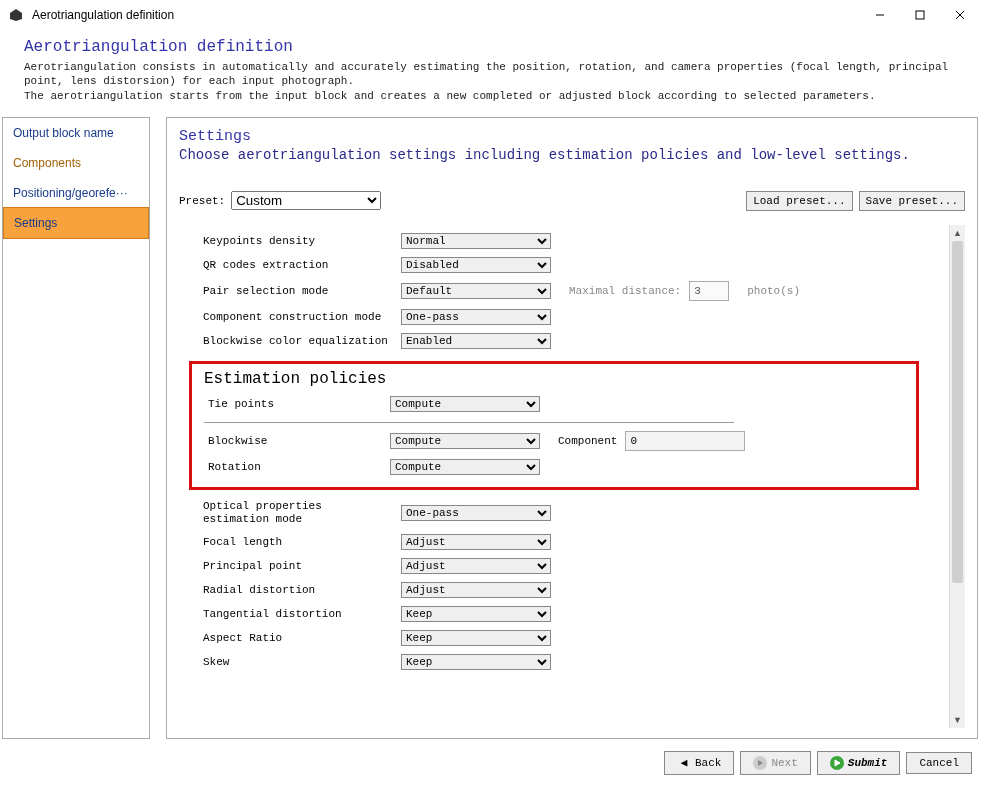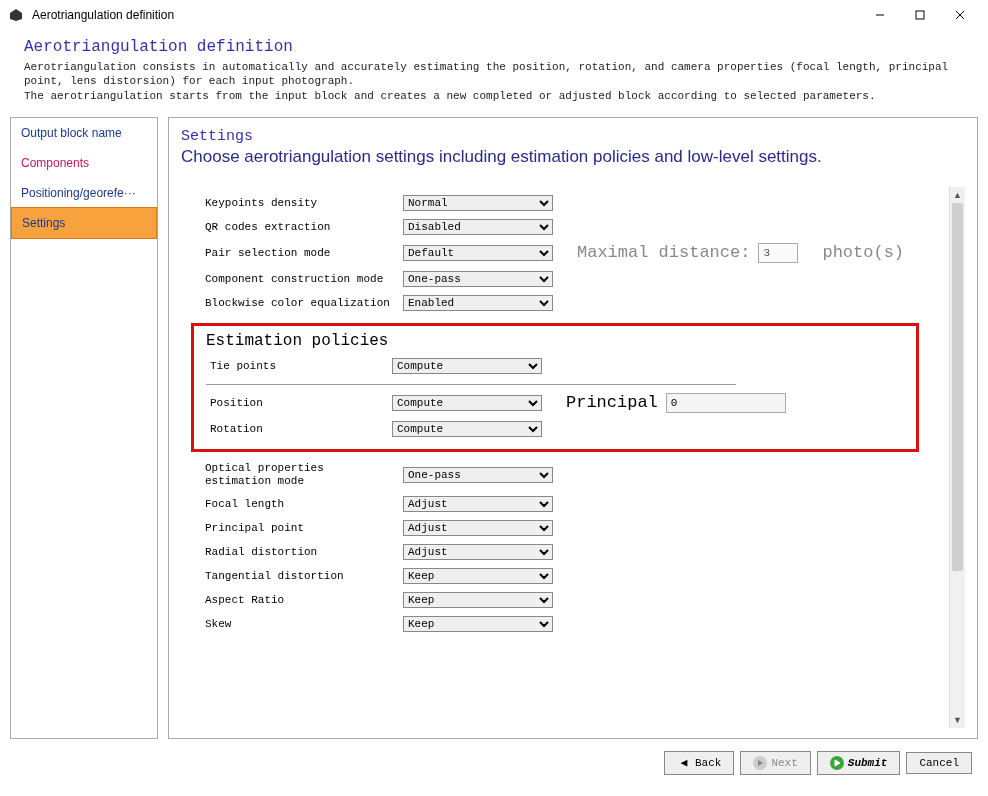--- a/index.html
+++ b/index.html
@@ -50,39 +50,39 @@
   margin-bottom: 4px;
 }
 .header-section p {
   font-family: "Courier New", monospace;
   font-size: 11px;
   color: #222;
   line-height: 1.3;
 }
 .main-area {
   display: flex;
-  padding: 8px 10px 0 10px;
-  gap: 10px;
+  padding: 8px 10px 0 2px;
+  gap: 16px;
   height: 630px;
 }
 .sidebar {
   width: 148px;
   border: 1px solid #aaa;
   background: #fff;
 }
 .sidebar-item {
   padding: 8px 10px;
   font-size: 12px;
   color: #1a3a8a;
   cursor: default;
   white-space: nowrap;
   overflow: hidden;
   text-overflow: ellipsis;
 }
-.sidebar-item.disabled { color: #be185d; }
+.sidebar-item.disabled { color: #a16207; }
 .sidebar-item.active {
   background: #f7a23c;
   color: #1a3a8a;
   border: 1px solid #d87a1a;
   margin: -1px 0;
 }
 .content-panel {
   flex: 1;
   border: 1px solid #aaa;
   padding: 10px 12px;
@@ -91,24 +91,24 @@
   overflow: hidden;
 }
 .content-panel h2 {
   font-family: "Courier New", monospace;
   font-size: 15px;
   font-weight: normal;
   color: #3333aa;
   margin-bottom: 2px;
 }
 .content-panel .subtitle {
-  font-family: Liberation Sans, sans-serif;
-  font-size: 17px;
+  font-family: Liberation Mono, monospace;
+  font-size: 14px;
   color: #2a2a8a;
-  margin-bottom: 20px;
+  margin-bottom: 28px;
 }
 .preset-row {
   display: flex;
   align-items: center;
   gap: 6px;
   margin-bottom: 14px;
 }
 .preset-row .label {
   font-family: "Courier New", monospace;
   font-size: 11px;
@@ -176,23 +176,23 @@
 .form-row select {
   width: 150px;
   font-family: "Courier New", monospace;
   font-size: 11px;
   height: 16px;
   border:1px solid #888;
   background:#efefef;
 }
 .form-row .extra-label {
   font-family: "Courier New", monospace;
-  font-size: 17px;
+  font-size: 11px;
   color: #888;
-  margin-left: 16px;
+  margin-left: 10px;
 }
 .form-row input[type=text], .form-row input[type=number] {
   font-family: "Courier New", monospace;
   font-size: 11px;
   height: 20px;
   border:1px solid #aaa;
   padding:0 4px;
 }
 .spinner {
   width:40px;
@@ -283,20 +283,27 @@
     <div class="sidebar-item">Output block name</div>
     <div class="sidebar-item disabled">Components</div>
     <div class="sidebar-item">Positioning/georefe···</div>
     <div class="sidebar-item active">Settings</div>
   </div>
 
   <div class="content-panel">
     <h2>Settings</h2>
     <div class="subtitle">Choose aerotriangulation settings including estimation policies and low-level settings.</div>
 
+    <div class="preset-row">
+      <span class="label">Preset:</span>
+      <select><option>Custom</option></select>
+      <span class="spacer"></span>
+      <button class="btn-preset">Load preset...</button>
+      <button class="btn-preset">Save preset...</button>
+    </div>
 
     <div class="scroll-area">
       <div class="scroll-content">
 
         <div class="form-row">
           <span class="row-label">Keypoints density</span>
           <select><option>Normal</option></select>
         </div>
         <div class="form-row">
           <span class="row-label">QR codes extraction</span>
@@ -320,23 +327,23 @@
 
         <div class="highlight-box">
           <div class="section-label" style="margin-top:2px;">Estimation policies</div>
           <div class="sub-indent">
             <div class="form-row">
               <span class="row-label">Tie points</span>
               <select><option>Compute</option></select>
             </div>
             <hr class="divider-line">
             <div class="form-row">
-              <span class="row-label">Position</span>
+              <span class="row-label">Blockwise</span>
               <select><option>Compute</option></select>
-              <span class="extra-label" style="color:#000;">Principal</span>
+              <span class="extra-label" style="color:#000;">Component</span>
               <input type="text" style="width: 120px; background: rgb(244, 244, 244);" value="0">
             </div>
             <div class="form-row">
               <span class="row-label">Rotation</span>
               <select><option>Compute</option></select>
             </div>
           </div>
         </div>
 
         <div class="form-row">

